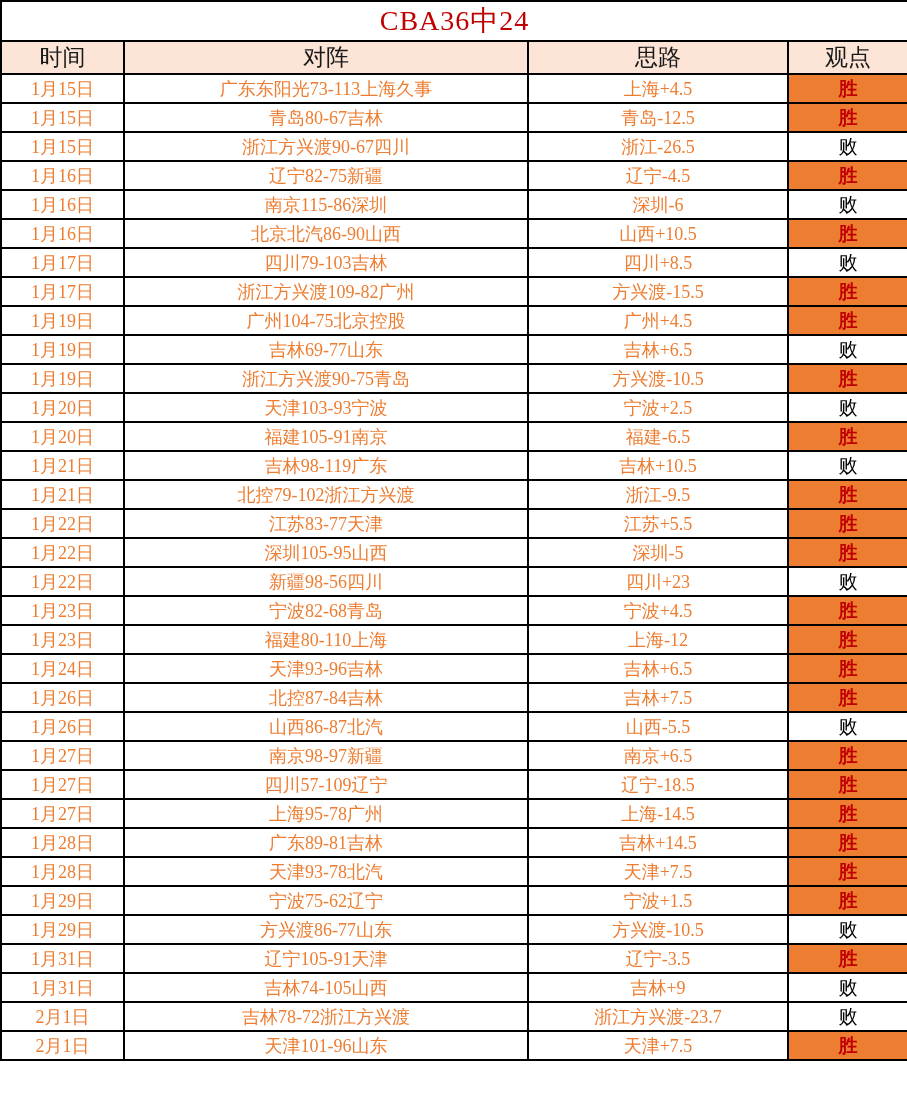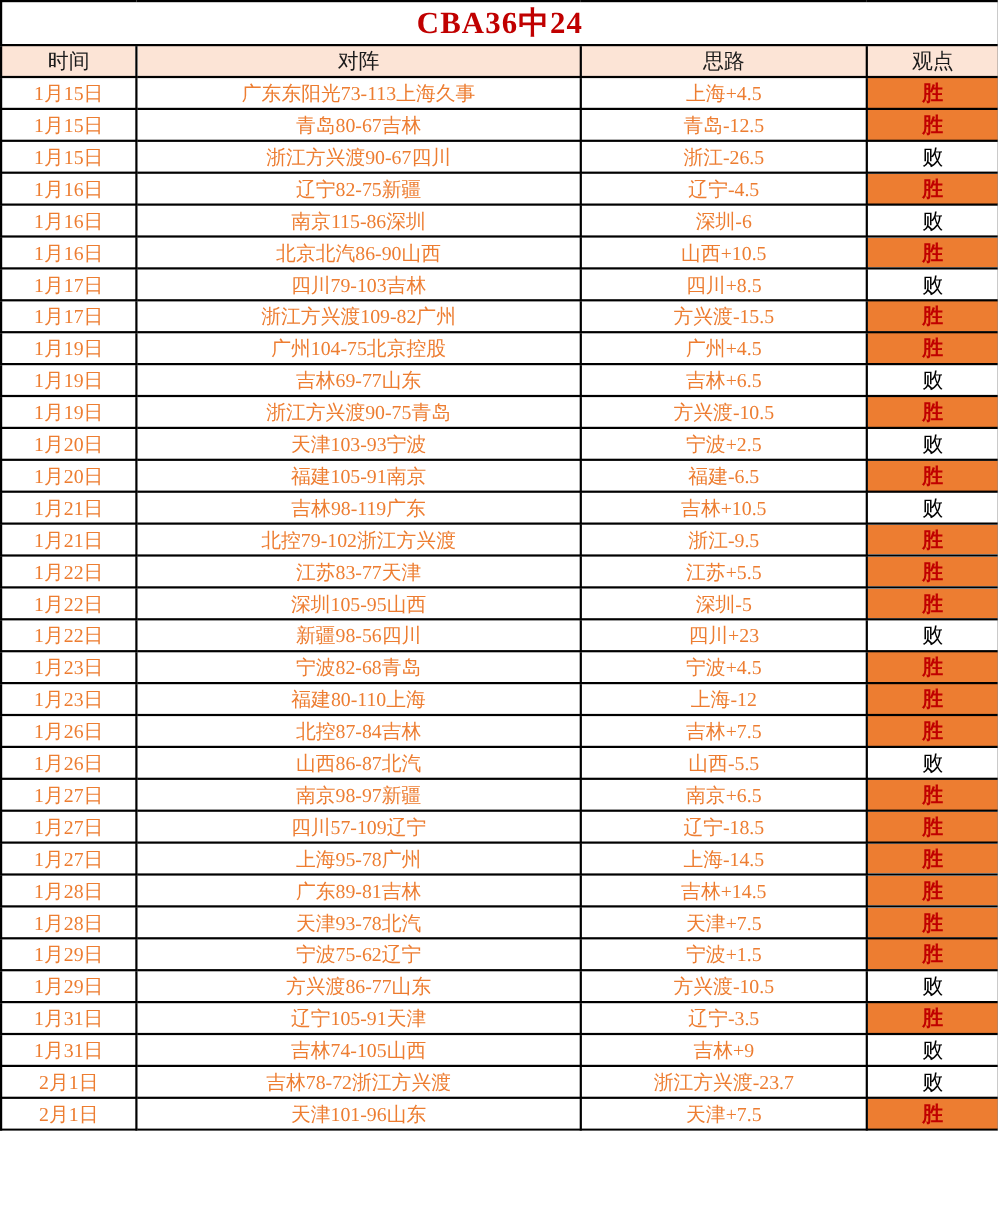--- a/index.html
+++ b/index.html
@@ -36,29 +36,29 @@
     text-align: center;
     vertical-align: middle;
     white-space: nowrap;
     overflow: hidden;
   }
   .title-cell {
     height: 33px;
     background: #ffffff;
     color: var(--title-text);
     font-size: 28px;
-    font-weight: bold;
+    font-weight: normal;
     letter-spacing: 1px;
     text-align: center;
   }
   .header-row th {
     height: 27px;
     background: var(--header-bg);
     color: #1a1a1a;
-    font-size: 19px;
+    font-size: 23px;
     font-weight: normal;
   }
   .data-row td {
     height: 27px;
     font-size: 18px;
     color: var(--accent-orange);
   }
   .data-row td.c-result {
     font-size: 19px;
   }
@@ -209,20 +209,26 @@
     <td class="c-idea">宁波+4.5</td>
     <td class="c-result win">胜</td>
   </tr>
       <tr class="data-row">
     <td class="c-date">1月23日</td>
     <td class="c-match">福建80-110上海</td>
     <td class="c-idea">上海-12</td>
     <td class="c-result win">胜</td>
   </tr>
       <tr class="data-row">
+    <td class="c-date">1月24日</td>
+    <td class="c-match">天津93-96吉林</td>
+    <td class="c-idea">吉林+6.5</td>
+    <td class="c-result win">胜</td>
+  </tr>
+      <tr class="data-row">
     <td class="c-date">1月26日</td>
     <td class="c-match">北控87-84吉林</td>
     <td class="c-idea">吉林+7.5</td>
     <td class="c-result win">胜</td>
   </tr>
       <tr class="data-row">
     <td class="c-date">1月26日</td>
     <td class="c-match">山西86-87北汽</td>
     <td class="c-idea">山西-5.5</td>
     <td class="c-result loss">败</td>

